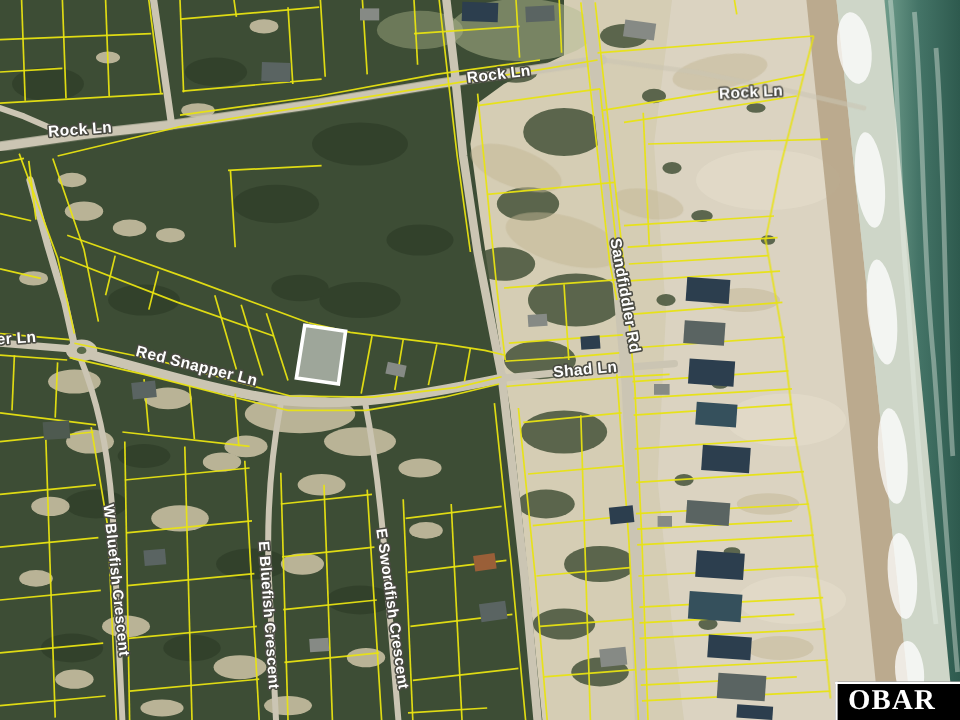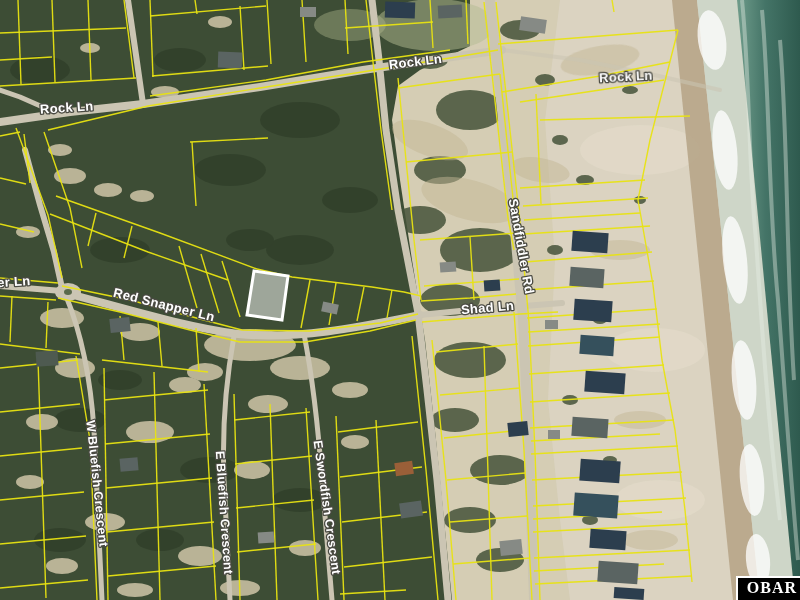--- a/index.html
+++ b/index.html
@@ -16,22 +16,22 @@
     text-anchor:middle;
     letter-spacing:.3px;
   }
   .parcel{stroke:#e8e312;stroke-width:1.4;fill:none;opacity:.95;stroke-linejoin:round;}
   .road{stroke:#cbc5b3;fill:none;stroke-linecap:round;stroke-linejoin:round;}
   .subject{stroke:#ffffff;stroke-width:3;fill:rgba(255,255,255,0.5);}
   .watermark{
     position:absolute;right:0;bottom:0;
     background:#000000;color:#ffffff;
     font-family:"Liberation Serif",serif;
-    font-size:16px;font-weight:700;line-height:1.05;
-    padding:2px 3px 3px 9px;
+    font-size:24px;font-weight:700;line-height:1.05;
+    padding:2px 20px 3px 9px;
     border-top:2px solid #ffffff;border-left:2px solid #ffffff;
     letter-spacing:1px;
   }
 </style>
 </head>
 <body>
 
 <div class="screenshot">
 <svg width="800" height="600" viewBox="0 0 800 600">
   <defs>

